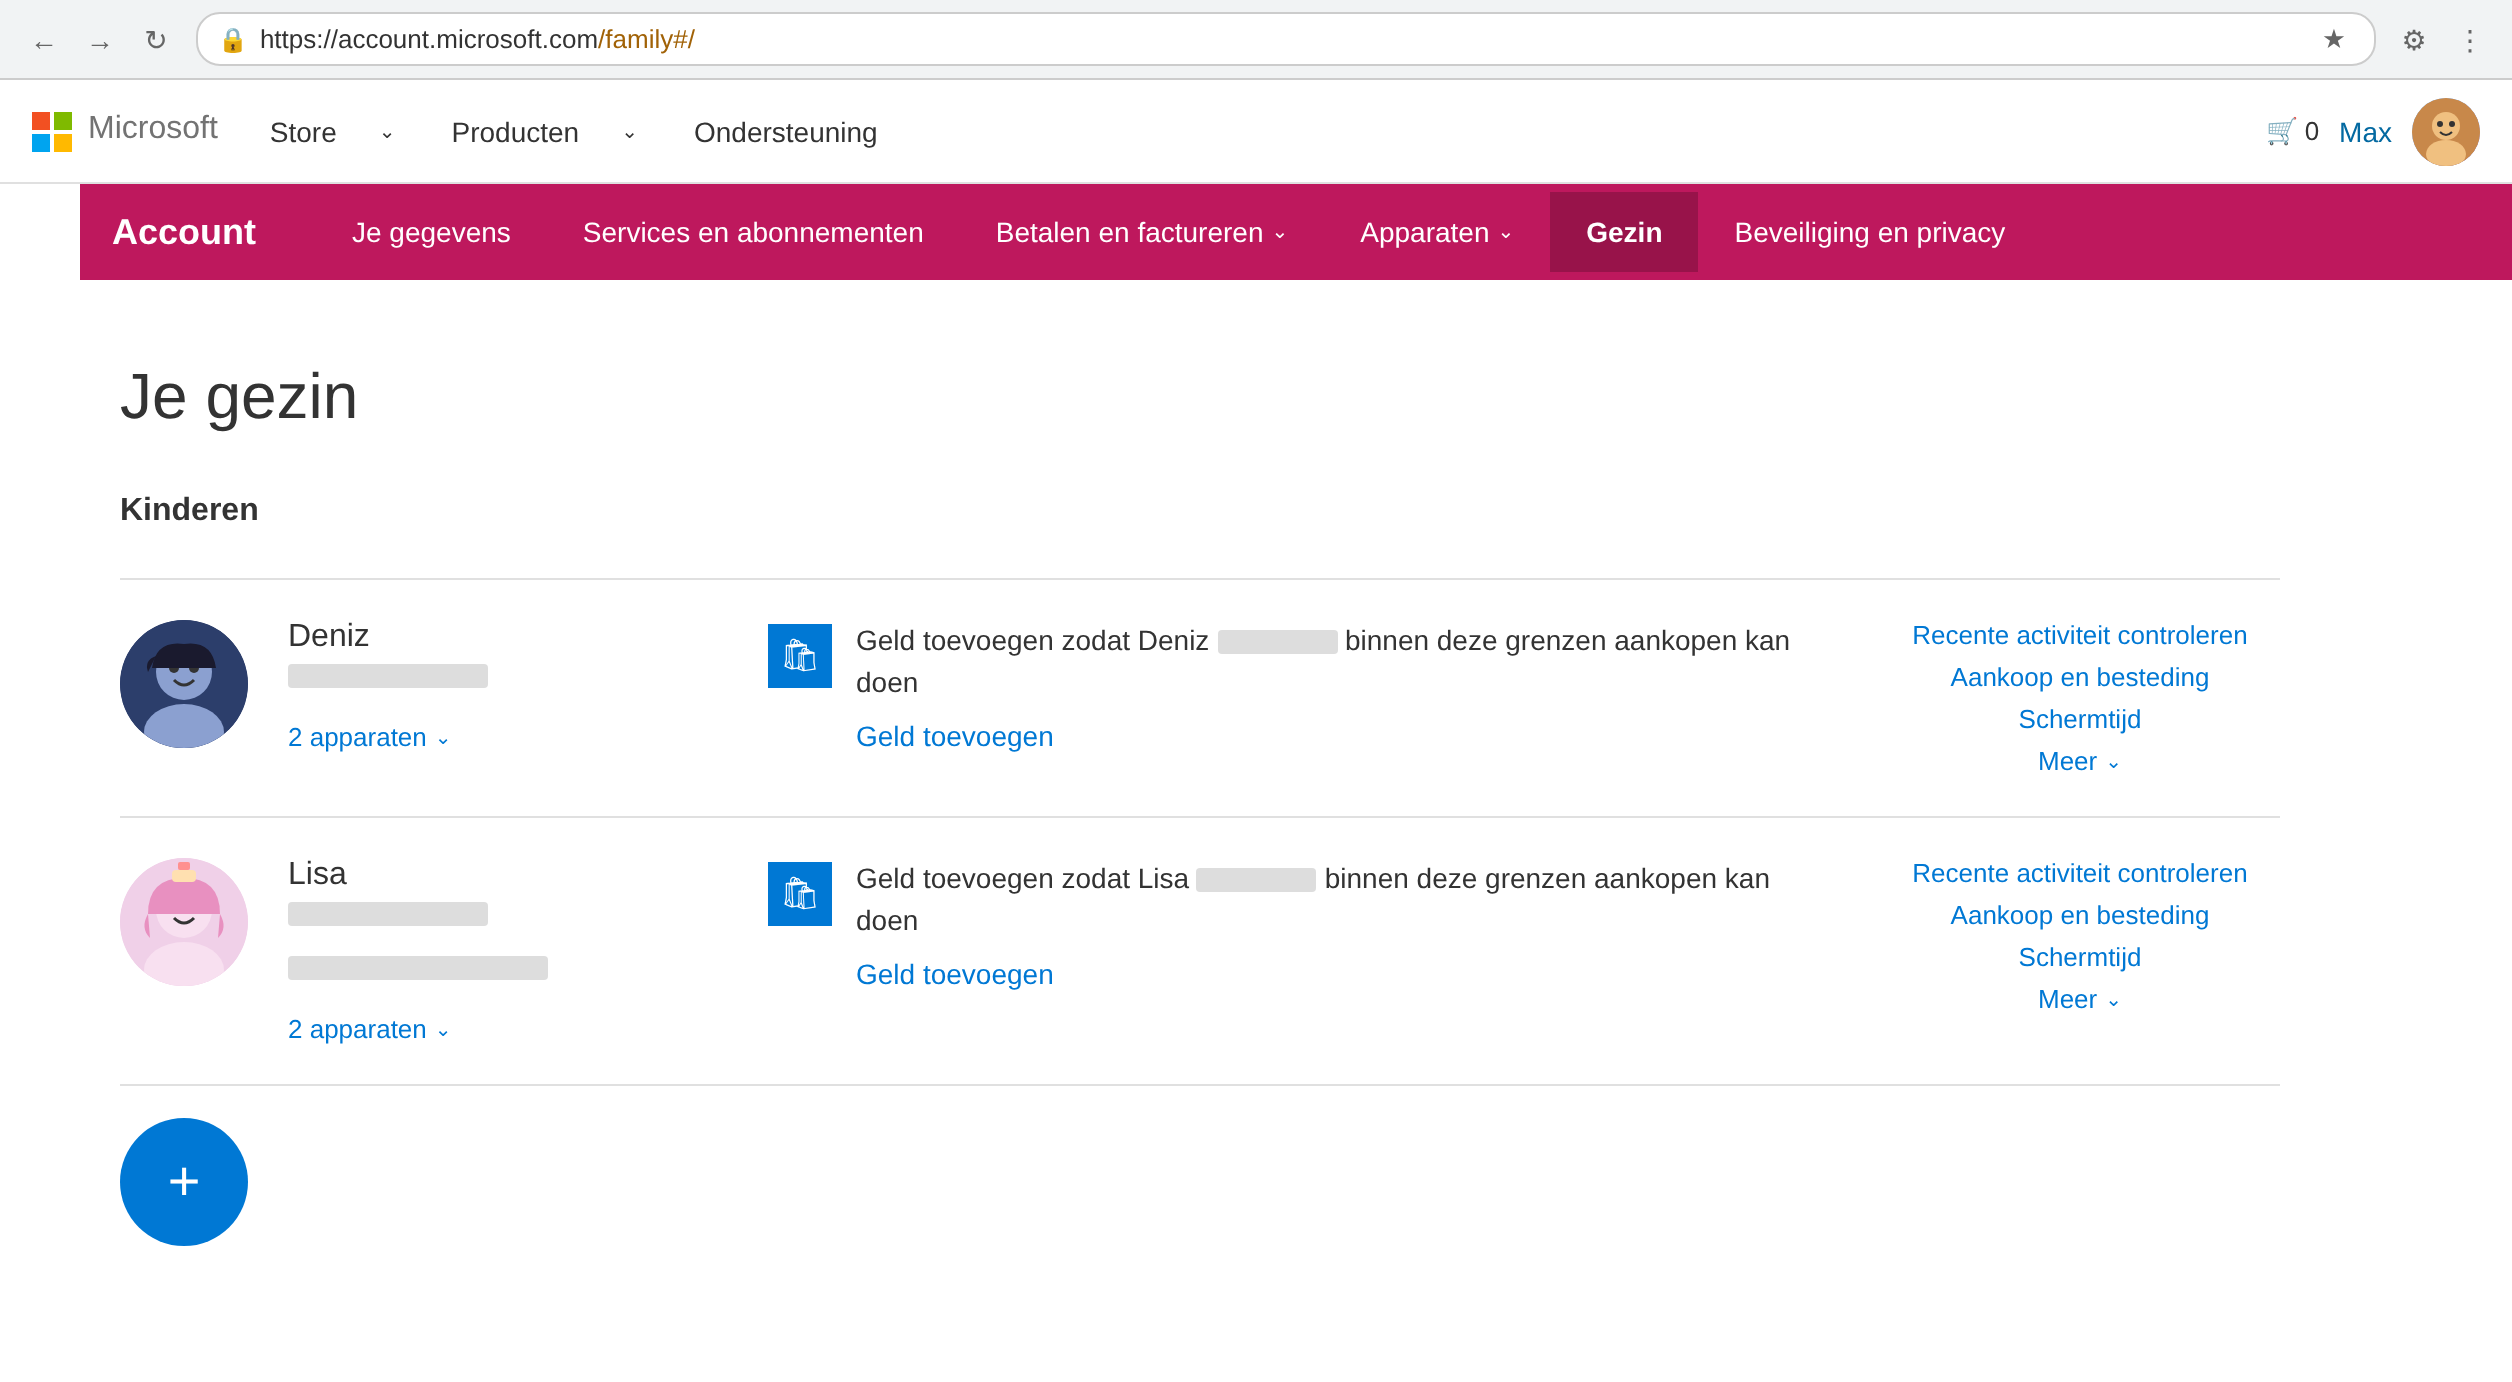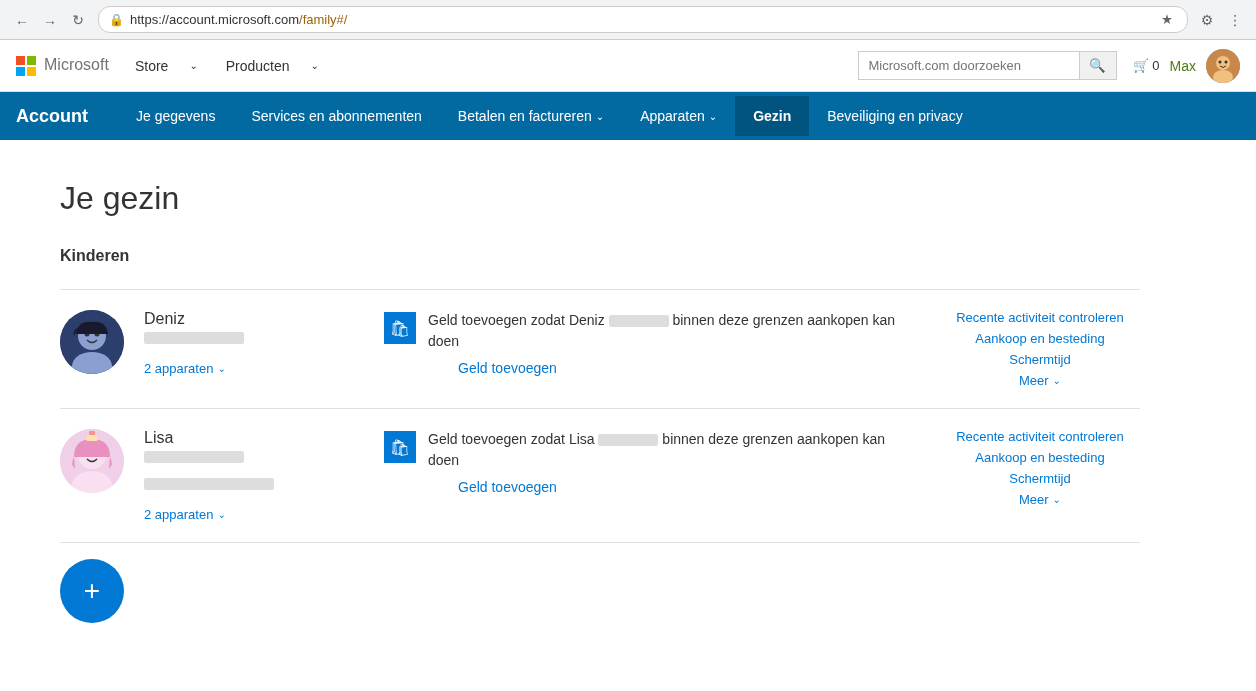--- a/index.html
+++ b/index.html
@@ -122,40 +122,41 @@
       padding: 6px 10px;
       cursor: pointer;
       color: #666;
     }
     .ms-user-area {
       display: flex;
       align-items: center;
       gap: 10px;
     }
     .ms-cart { display: flex; align-items: center; gap: 3px; font-size: 13px; color: #333; cursor: pointer; }
-    .ms-username { font-size: 14px; color: #4d7c0f; cursor: pointer; }
+    .ms-username { font-size: 14px; color: #0369a1; cursor: pointer; }
     .ms-avatar {
       width: 34px; height: 34px; border-radius: 50%;
       background: linear-gradient(135deg, #4a90d9, #7b5ea7);
       display: flex; align-items: center; justify-content: center;
       overflow: hidden; cursor: pointer;
     }
     .ms-avatar-img {
       width: 34px; height: 34px; border-radius: 50%;
       background: radial-gradient(circle at 40% 35%, #f0c080 40%, #c8884a 100%);
       position: relative;
     }
 
     
     .account-navbar {
-      background: #0369a1;
+      background: #be185d;
       display: flex;
       align-items: center;
       padding: 0 16px;
       height: 48px;
+      margin-left: 40px;
     }
     .account-title {
       font-size: 18px;
       font-weight: 600;
       color: #fff;
       margin-right: 30px;
     }
     .account-nav-items {
       display: flex;
       align-items: center;
@@ -263,21 +264,20 @@
       height: 12px;
       background: #ddd;
       border-radius: 2px;
       vertical-align: middle;
     }
     .add-money-link {
       color: #0078d4;
       font-size: 14px;
       cursor: pointer;
       text-decoration: none;
-      margin-left: 30px;
     }
     .member-actions {
       display: flex;
       flex-direction: column;
       gap: 6px;
       min-width: 200px;
       align-items: center;
     }
     .action-link {
       color: #0078d4;
@@ -339,26 +339,25 @@
 
   <div class="ms-nav-items">
     <a class="ms-nav-item">
       <span>Store</span>
       <span style="font-size:10px;">⌄</span>
     </a>
     <a class="ms-nav-item">
       <span>Producten</span>
       <span style="font-size:10px;">⌄</span>
     </a>
-  </div>
-
-  <div class="ms-search-area">
-    <input class="ms-search-input" type="text" placeholder="Microsoft.com doorzoeken" style="">
-    <button class="ms-search-btn">🔍</button>
-  </div>
+    <a class="ms-nav-item">
+      <span>Ondersteuning</span>
+    </a>
+  </div>
+
 
   <div class="ms-user-area">
     <div class="ms-cart">
       <span>🛒</span>
       <span>0</span>
     </div>
     <span class="ms-username">Max</span>
     <div class="ms-avatar">
       <div class="ms-avatar-img">
         

